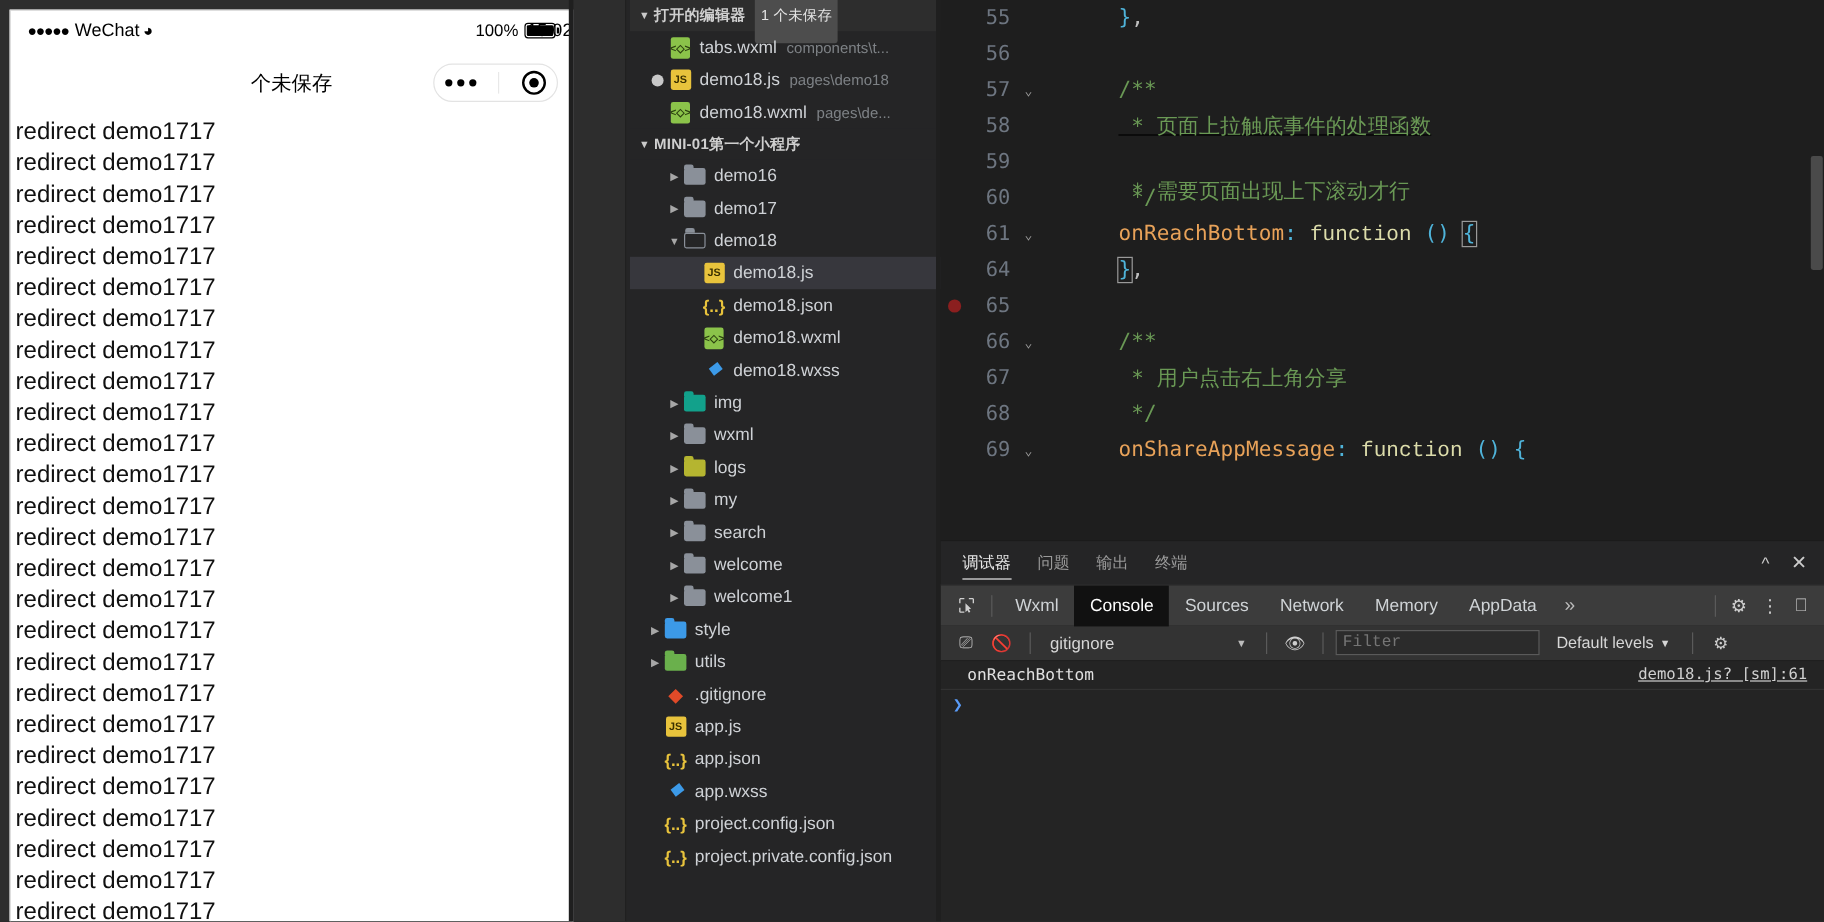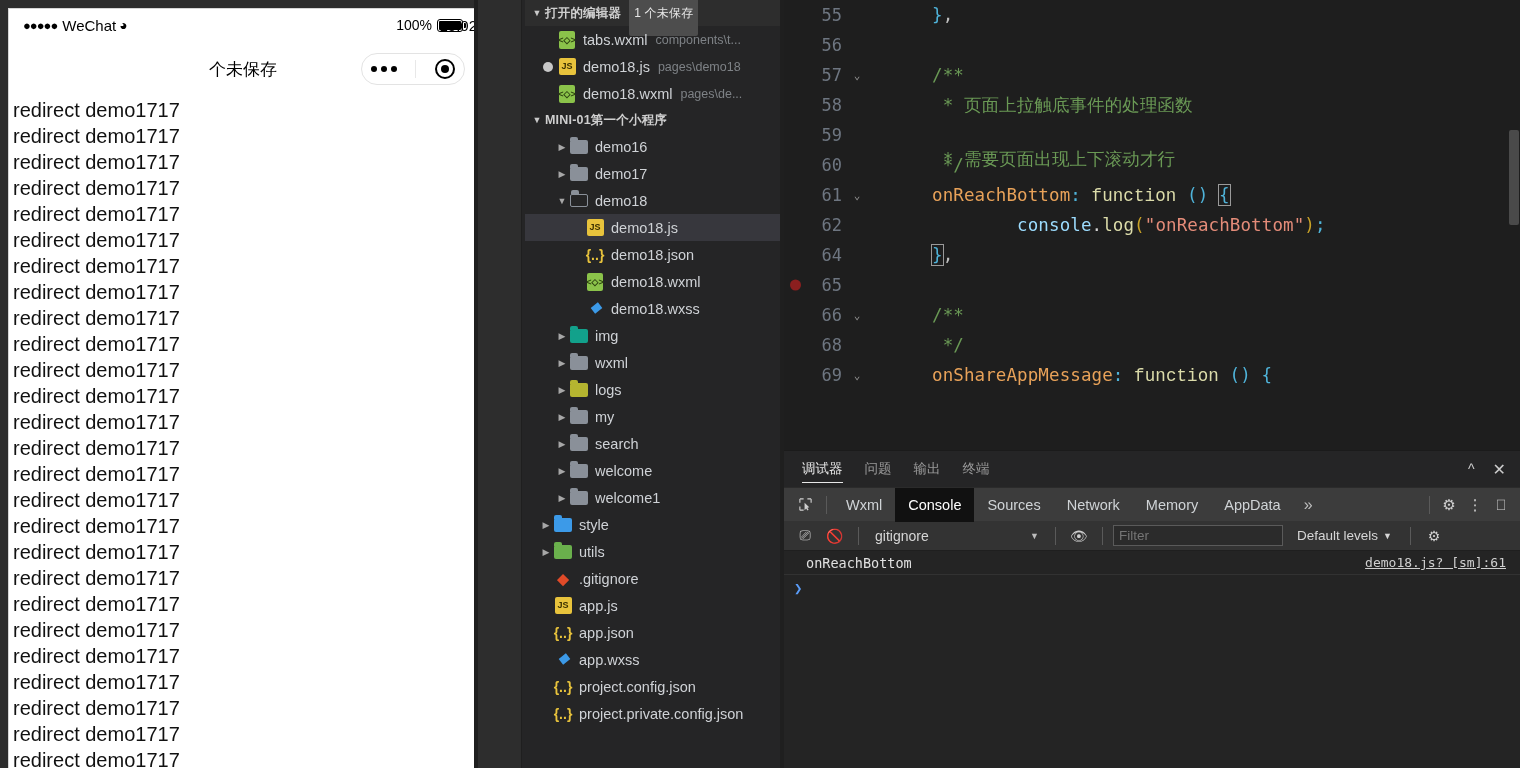--- a/index.html
+++ b/index.html
@@ -339,21 +339,21 @@
     display: flex; align-items: center; justify-content: space-between;
     width: 176px; height: 22px; padding: 0 6px;
     color: #d6d6d6; font-size: 14px;
   }
   .ctx-select .caret { font-size: 9px; color: #bdbdbd; }
   .filter-input {
     width: 170px; height: 21px;
     background: #2b2b2b; border: 1px solid #5a5a5a;
     color: #b9b9b9; font-size: 13.5px;
     padding: 0 5px; outline: none;
-    font-family: Liberation Sans, sans-serif;
+    font-family: Liberation Mono, monospace;
   }
   .levels {
     margin-left: 10px; font-size: 13.5px; color: #d6d6d6;
     display: flex; align-items: center; gap: 5px;
   }
   .levels .caret { font-size: 9px; }
 
   .console-body {
     position: absolute; left: 0; right: 0; top: 100px; bottom: 0;
     background: #242424;
@@ -696,64 +696,64 @@
         <div class="code-line">
           <span class="lnum">57</span>
           <span class="fold">⌄</span>
           <span style="width: 64px; flex: 0 0 auto;"></span>
           <span style="position: relative;"><span class="ctext tok-comment">/**</span></span>
         </div>
         <div class="code-line">
           <span class="lnum">58</span>
           <span class="fold"></span>
           <span style="width: 64px; flex: 0 0 auto;"></span>
-          <span style="position: relative; margin-left: 0px;"><span class="ctext tok-comment"> * 页面上拉触底事件的处理函数</span></span>
+          <span style="position: relative; margin-left: 0px; text-decoration: underline;"><span class="ctext tok-comment"> * 页面上拉触底事件的处理函数</span></span>
         </div>
         <div class="code-line">
           <span class="lnum">59</span>
           <span class="fold"></span>
           <span style="width: 64px; flex: 0 0 auto;"></span>
           <span style="position: relative; margin-left: 0px; margin-top: 47px;"><span class="ctext tok-comment"> * 需要页面出现上下滚动才行</span></span>
         </div>
         <div class="code-line">
           <span class="lnum">60</span>
           <span class="fold"></span>
           <span style="width: 64px; flex: 0 0 auto;"></span>
           <span style="position: relative; margin-left: 0px;"><span class="ctext tok-comment"> */</span></span>
         </div>
         <div class="code-line">
           <span class="lnum">61</span>
           <span class="fold">⌄</span>
           <span style="width: 64px; flex: 0 0 auto;"></span>
           <span style="position: relative;"><span class="ctext"><span class="tok-prop">onReachBottom</span><span class="tok-colon">:</span> <span class="tok-func">function</span> <span class="tok-paren2">()</span> <span class="tok-brace cursor-box">{</span></span></span>
-        </div>
-        <div class="code-line">
-          <span class="lnum">62</span>
-          <span class="fold"></span>
-          <span style="width: 64px; flex: 0 0 auto;"></span>
-          <span style="position: relative;"><span class="ctext">        <span class="tok-obj">console</span><span class="tok-white">.</span><span class="tok-method">log</span><span class="tok-paren">(</span><span class="tok-str">"onReachBottom"</span><span class="tok-paren">)</span><span class="tok-colon">;</span></span></span>
         </div>
         <div class="code-line">
           <span class="lnum">64</span>
           <span class="fold"></span>
           <span style="width: 64px; flex: 0 0 auto;"></span>
           <span style="position: relative;"><span class="ctext"><span class="tok-brace cursor-box">}</span><span class="tok-punct">,</span></span></span>
         </div>
         <div class="code-line">
           <span class="brk"></span>
           <span class="lnum">65</span>
           <span class="fold"></span>
           <span style="width: 64px; flex: 0 0 auto;"></span>
           <span style="position: relative;"><span class="ctext"></span></span>
         </div>
         <div class="code-line">
           <span class="lnum">66</span>
           <span class="fold">⌄</span>
           <span style="width: 64px; flex: 0 0 auto;"></span>
           <span style="position: relative;"><span class="ctext tok-comment">/**</span></span>
+        </div>
+        <div class="code-line">
+          <span class="lnum">67</span>
+          <span class="fold"></span>
+          <span style="width: 64px; flex: 0 0 auto;"></span>
+          <span style="position: relative; margin-left: 0px;"><span class="ctext tok-comment"> * 用户点击右上角分享</span></span>
         </div>
         <div class="code-line">
           <span class="lnum">68</span>
           <span class="fold"></span>
           <span style="width: 64px; flex: 0 0 auto;"></span>
           <span style="position: relative; margin-left: 0px;"><span class="ctext tok-comment"> */</span></span>
         </div>
         <div class="code-line">
           <span class="lnum">69</span>
           <span class="fold">⌄</span>

